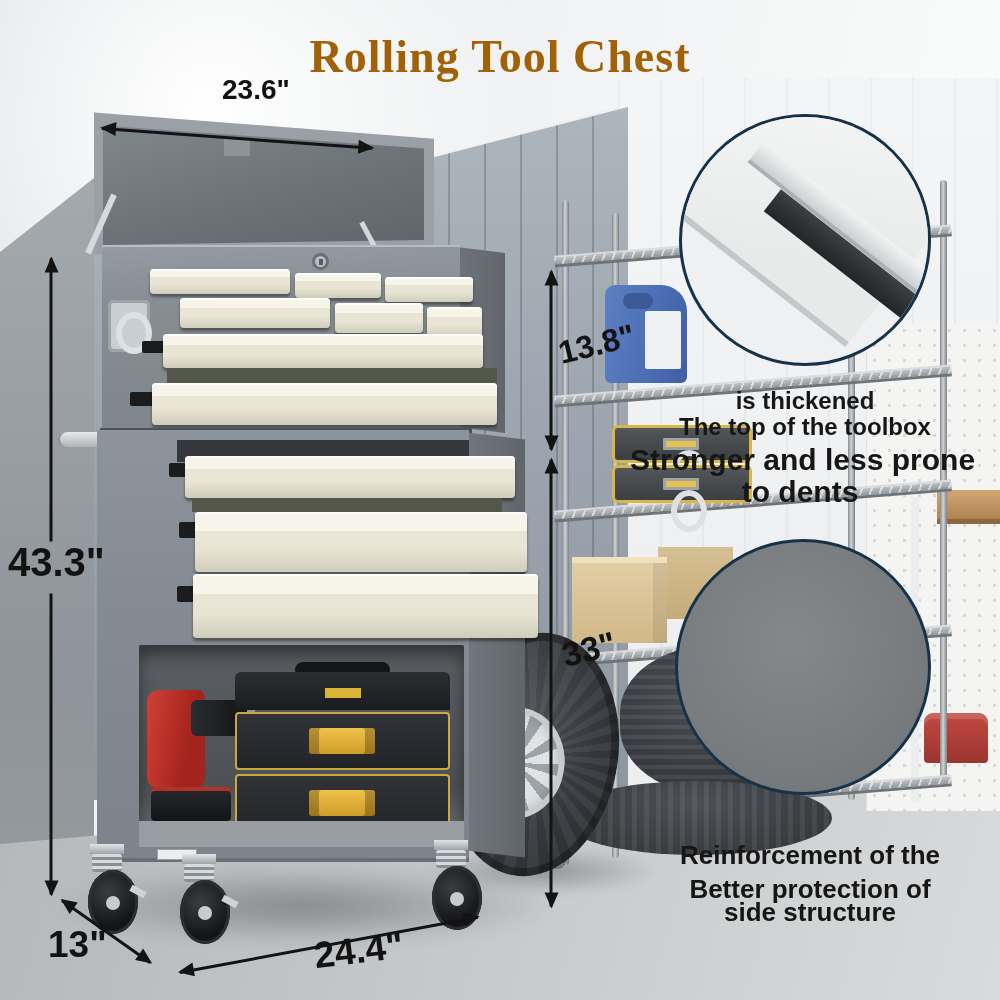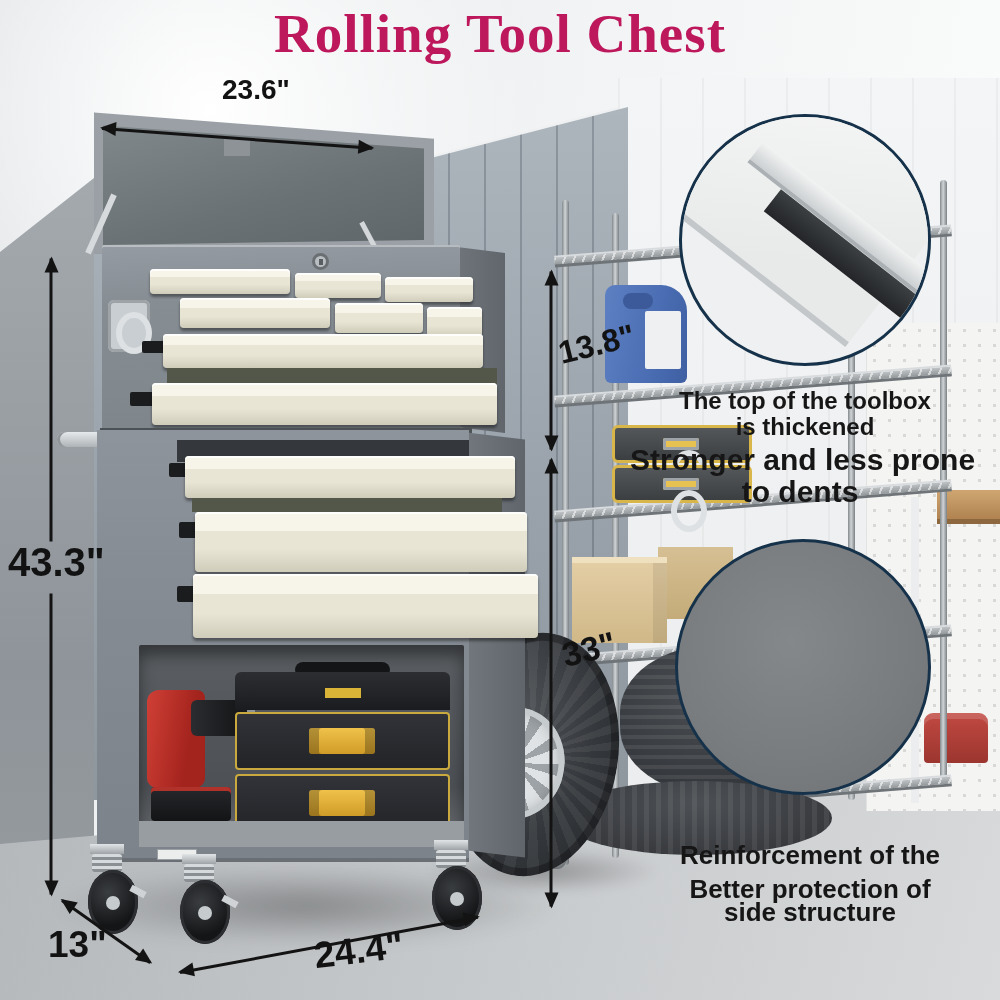--- a/index.html
+++ b/index.html
@@ -164,22 +164,22 @@
     background:radial-gradient(circle at 45% 40%,#84888b,#787c7f 60%,#6e7275);}
 
   
   .arrow{height:0;border-top:3px solid #131313;transform-origin:0 50%;z-index:9;}
   .arrow::before,.arrow::after{content:"";position:absolute;width:0;height:0;top:-9px;
     border-style:solid;border-color:transparent;}
   .arrow.h1::before{left:-2px;border-width:7.5px 16px 7.5px 0;border-right-color:#131313;}
   .arrow.h2::after{right:-2px;border-width:7.5px 0 7.5px 16px;border-left-color:#131313;}
   .lbl{font-weight:bold;color:#121212;z-index:10;white-space:nowrap;}
   .note{text-align:center;font-weight:bold;color:#161616;line-height:1.07;z-index:10;white-space:nowrap;}
-  .title{left:0;top:2px;width:1000px;text-align:center;font-family:"Liberation Serif",serif;
-    font-weight:bold;font-size:55px;color:#be185d;letter-spacing:1px;z-index:10;}
+  .title{left:0;top:30px;width:1000px;text-align:center;font-family:"Liberation Serif",serif;
+    font-weight:bold;font-size:46px;color:#a16207;letter-spacing:1px;z-index:10;}
 </style>
 </head>
 <body>
 
 <div id="scene">
 
   <div class="ceiling"></div>
   <div class="right-wall"></div>
   <div class="slat-wall"></div>
   <div class="left-wall"></div>
@@ -325,22 +325,22 @@
   <div class="arrow h1 h2" style="left:180px;top:971px;width:303px;transform:rotate(-10.5deg);"></div>
 
   <div class="lbl" style="left:222px;top:74px;font-size:28px;">23.6"</div>
   <div class="lbl" style="left:8px;top:540px;font-size:40px;">43.3"</div>
   <div class="lbl" style="left:558px;top:326px;font-size:32px;transform:rotate(-14deg);">13.8"</div>
   <div class="lbl" style="left:562px;top:630px;font-size:34px;transform:rotate(-14deg);">33"</div>
   <div class="lbl" style="left:48px;top:924px;font-size:37px;">13"</div>
   <div class="lbl" style="left:314px;top:930px;font-size:37px;transform:rotate(-7deg);">24.4"</div>
 
   <div class="note" style="left:645px;top:388px;width:320px;font-size:24px;">
+    <span style="position:static;display:block;">is thickened</span>
     <span style="position:static;display:block;">The top of the toolbox</span>
-    <span style="position:static;display:block;">is thickened</span>
   </div>
   <div class="note" style="left:630px;top:444px;width:340px;font-size:30px;">
     <span style="position:static;display:block;">Stronger and less prone</span>
     <span style="position:static;display:block;">to dents</span>
   </div>
   <div class="note" style="left:655px;top:810px;width:310px;font-size:26px;">
     <span style="position:static;display:block;margin-top:32px;">Reinforcement of the</span>
     <span style="position:static;display:block;margin-top:29px;">side structure</span>
   </div>
   <div class="note" style="left:655px;top:876px;width:310px;font-size:26px;">

